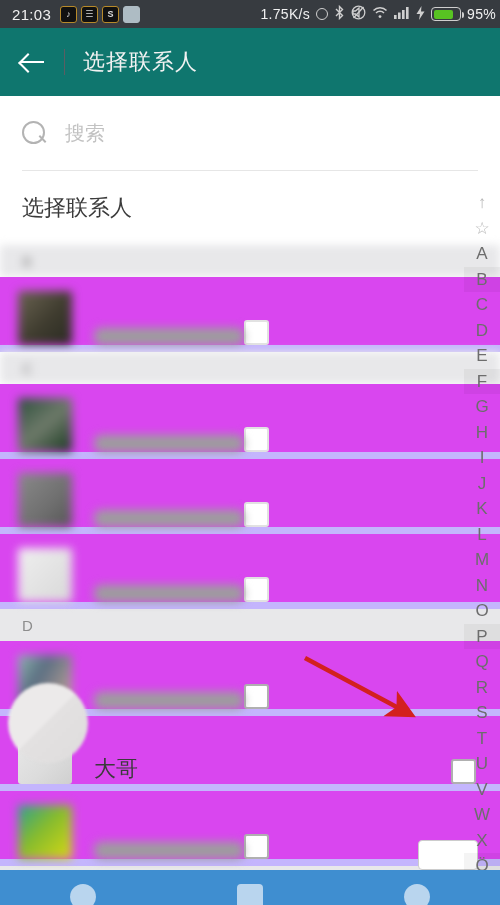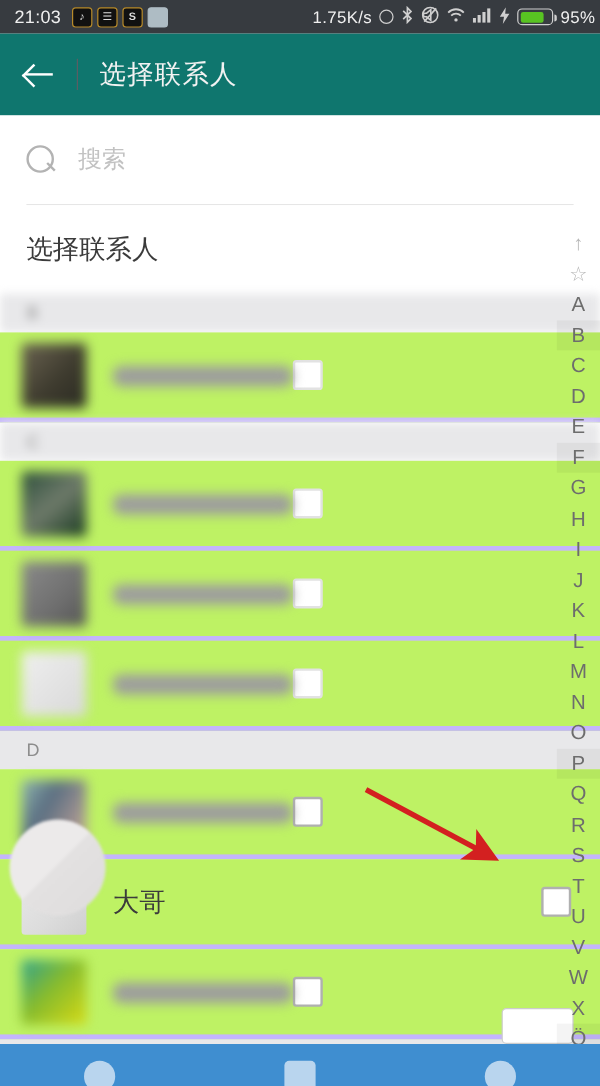--- a/index.html
+++ b/index.html
@@ -81,22 +81,22 @@
   .list{position:relative;background:#fff;}
   .row-group{
     height:74px;display:flex;align-items:center;padding:0 22px;
     font-size:22px;color:#3b3b3b;background:#fff;cursor:pointer;
   }
   .section-hdr{
     height:32px;background:#e8e8ea;display:flex;align-items:center;
     padding:0 22px;font-size:15px;color:#8d8d8d;
   }
   .contact{
-    height:75px;display:flex;align-items:center;padding:0 18px 0 18px;
-    background:#bef264;border-bottom:4px solid #c4b5fd;cursor:pointer;position:relative;
+    height:75px;display:flex;align-items:flex-end;padding:0 18px 0 18px;
+    background:#d946ef;border-bottom:7px solid #c4b5fd;cursor:pointer;position:relative;
   }
   .avatar{width:54px;height:54px;border-radius:3px;flex:none;background:#cfcfcf;overflow:hidden;}
   .cname{
     margin-left:22px;font-size:22px;color:#3b3b3b;flex:1;white-space:nowrap;
   }
   .cbox{
     width:25px;height:25px;border:2px solid #b0b0b0;border-radius:3px;
     flex:none;margin-right:6px;background:#fff;cursor:pointer;
   }
   .cbox.faded{border-color:#e2e2e2;}

